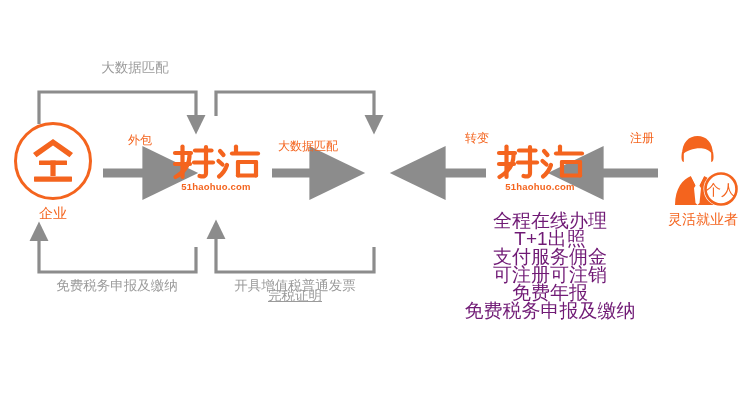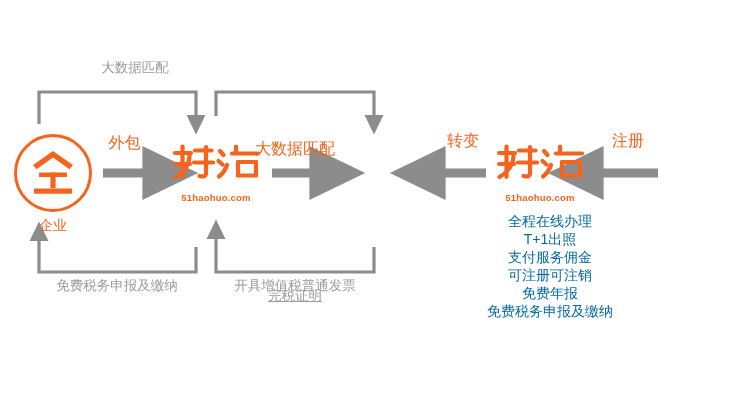--- a/index.html
+++ b/index.html
@@ -8,50 +8,50 @@
     font-family:"Liberation Sans","DejaVu Sans",sans-serif;
     overflow:hidden;position:relative;
   }
   #stage{position:absolute;left:0;top:0;width:750px;height:400px;}
   #svg-layer{position:absolute;left:0;top:0;width:750px;height:400px;}
 
   .abs{position:absolute;}
 
   
   .lbl-orange{
-    color:#f4641e;font-size:16px;line-height:1.25;white-space:nowrap;
-    text-align:center;
+    color:#f4641e;font-size:12px;line-height:1.25;white-space:nowrap;
+    text-align:right;
   }
   .lbl-gray{
     color:#9b9b9b;font-size:13.5px;line-height:1.45;white-space:nowrap;
     text-align:center;
   }
   .node-caption{
     color:#f4641e;font-size:14px;white-space:nowrap;text-align:center;
   }
   .benefit-list{
-    color:#0369a1;font-size:14px;line-height:18px;text-align:center;
+    color:#701a75;font-size:19px;line-height:18px;text-align:center;
     white-space:nowrap;
   }
   .benefit-list div{white-space:nowrap;}
 
   
   .qiye-badge{
     width:78px;height:78px;border-radius:50%;
     border:3.5px solid #f4641e;box-sizing:border-box;
     display:flex;align-items:center;justify-content:center;
   }
   .qiye-badge svg{display:block;}
 
   
   .haohuo{display:flex;flex-direction:column;align-items:center;}
   .haohuo .mark{display:block;}
   .haohuo .dom{
     color:#f4641e;font-size:9.5px;font-weight:bold;letter-spacing:.2px;
-    margin-top:12px;font-family:"Liberation Sans",sans-serif;white-space:nowrap;
+    margin-top:1px;font-family:"Liberation Sans",sans-serif;white-space:nowrap;
   }
 
   
   .person svg{display:block;}
 </style>
 </head>
 <body>
 
 <div id="stage">
 
@@ -110,21 +110,21 @@
   <div class="abs lbl-gray" style="left:215px;top:286px;width:160px;text-decoration:underline;">完税证明</div>
 
   <div class="abs lbl-orange" style="left:97px;top:133px;width:55px;">外包</div>
 
   <div class="abs lbl-orange" style="left:252px;top:139px;width:86px;">大数据匹配</div>
 
   <div class="abs lbl-orange" style="left:437px;top:131px;width:52px;">转变</div>
 
   <div class="abs lbl-orange" style="left:602px;top:131px;width:52px;">注册</div>
 
-  <div class="abs" style="left:14px;top:134px;">
+  <div class="abs" style="left:14px;top:122px;">
     <div class="qiye-badge">
       <svg width="56" height="56" viewBox="0 0 56 56" aria-hidden="true">
 
         <path d="M28 6 L48 20 L44.5 24.2 L28 12.5 L11.5 24.2 L8 20 Z" fill="#f4641e"></path>
         <rect x="14" y="27.5" width="28" height="4.6" rx="0.6" fill="#f4641e"></rect>
         <rect x="25.4" y="27.5" width="5.2" height="15.5" fill="#f4641e"></rect>
         <rect x="9" y="43.5" width="38" height="5.2" rx="0.6" fill="#f4641e"></rect>
       </svg>
     </div>
     <div class="node-caption" style="margin-top:5px;width:78px;">企业</div>
@@ -178,20 +178,37 @@
         <path d="M62 9.5 L88 9.5"></path>
         <path d="M68 18 L86 18"></path>
         <path d="M68 18 L68 31.5"></path>
         <path d="M68 31.5 L86 31.5"></path>
         <path d="M86 18 L86 31.5"></path>
       </g>
     </svg>
     <div class="dom">51haohuo.com</div>
   </div>
 
+  <div class="abs" style="left:665px;top:131px;">
+    <div class="person">
+      <svg width="76" height="78" viewBox="0 0 76 78" aria-hidden="true">
+        <path d="M19 22 C19 17 21.5 15 26 15 L39 15 C43.5 15 46 17 46 22 L46 29 C46 37 41.5 42 32.5 42 C23.5 42 19 37 19 29 Z" fill="#ffffff"></path>
+        <path d="M17 21 L18.8 21 L18.8 31 C18.8 31 17 31 16.6 28 C16.2 24.5 17 21 17 21 Z" fill="#f4641e"></path>
+        <path d="M48 21 L46.2 21 L46.2 31 C46.2 31 48 31 48.4 28 C48.8 24.5 48 21 48 21 Z" fill="#f4641e"></path>
+        <path d="M17 24 C17 11 24 5 32.5 5 C41 5 48 11 48 24 C48 24 45 18.5 38 17.5 C31 16.5 22 19 17 24 Z" fill="#f4641e"></path>
+        <path d="M10 74 C10 57 18 48 26 45 L32.5 58 L39 45 C47 48 55 57 55 74 Z" fill="#f4641e"></path>
+        <path d="M26 45 L32.5 58 L39 45 L35.5 43 L32.5 50 L29.5 43 Z" fill="#ffffff"></path>
+        <path d="M32.5 52 L36 57 L34.5 72 L32.5 74 L30.5 72 L29 57 Z" fill="#ffffff"></path>
+        <circle cx="56" cy="58" r="17.5" fill="#ffffff"></circle>
+        <circle cx="56" cy="58" r="15.5" fill="none" stroke="#f4641e" stroke-width="2.6"></circle>
+        <text x="56" y="63.6" text-anchor="middle" font-family="'Liberation Sans','DejaVu Sans',sans-serif" font-size="15" fill="#f4641e">个人</text>
+      </svg>
+    </div>
+    <div class="node-caption" style="margin-top:2px;width:96px;margin-left:-10px;">灵活就业者</div>
+  </div>
 
   <div class="abs benefit-list" style="left:440px;top:212px;width:220px;">
     <div>全程在线办理</div>
     <div>T+1出照</div>
     <div>支付服务佣金</div>
     <div>可注册可注销</div>
     <div>免费年报</div>
     <div>免费税务申报及缴纳</div>
   </div>
 

